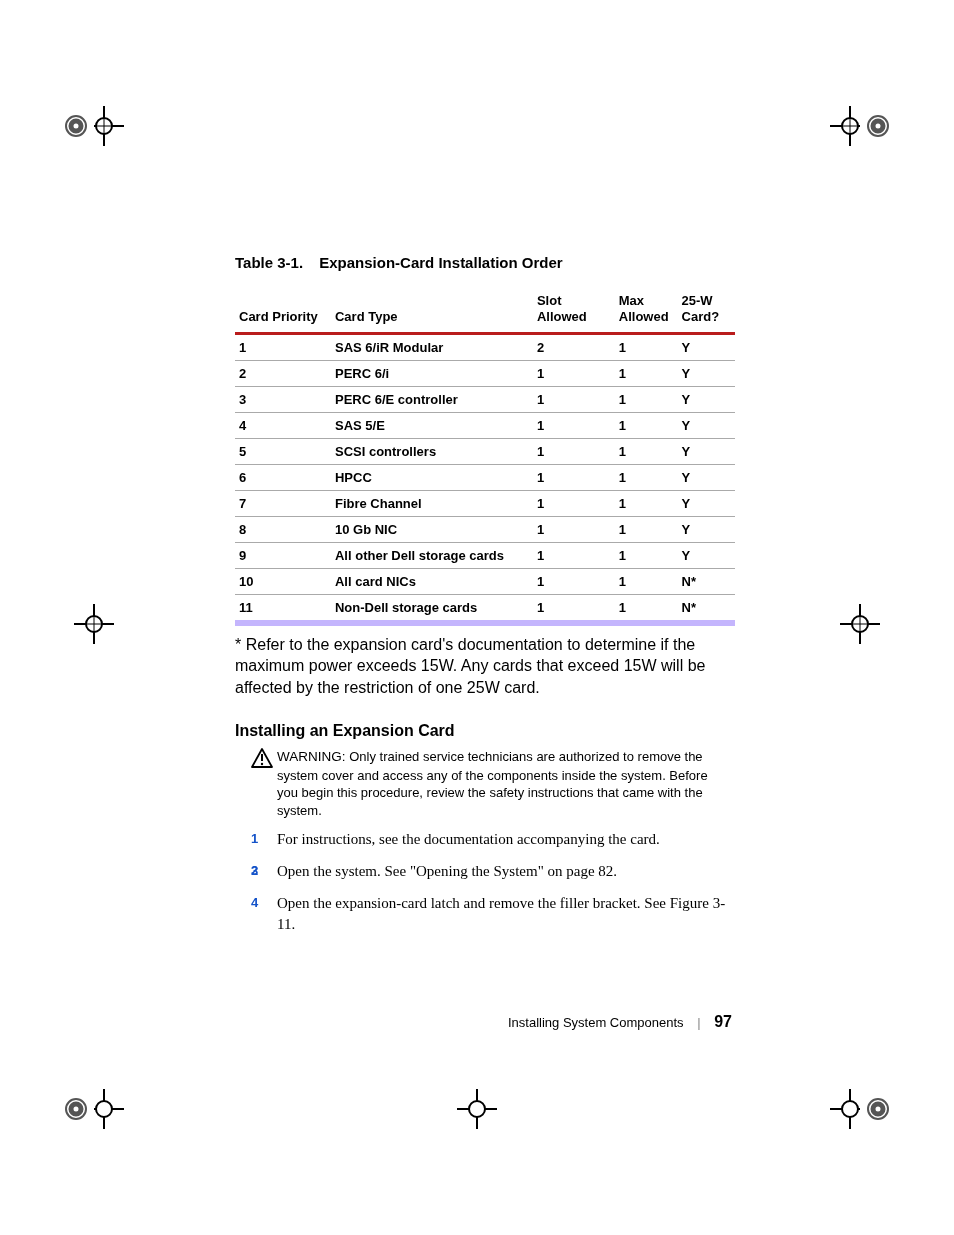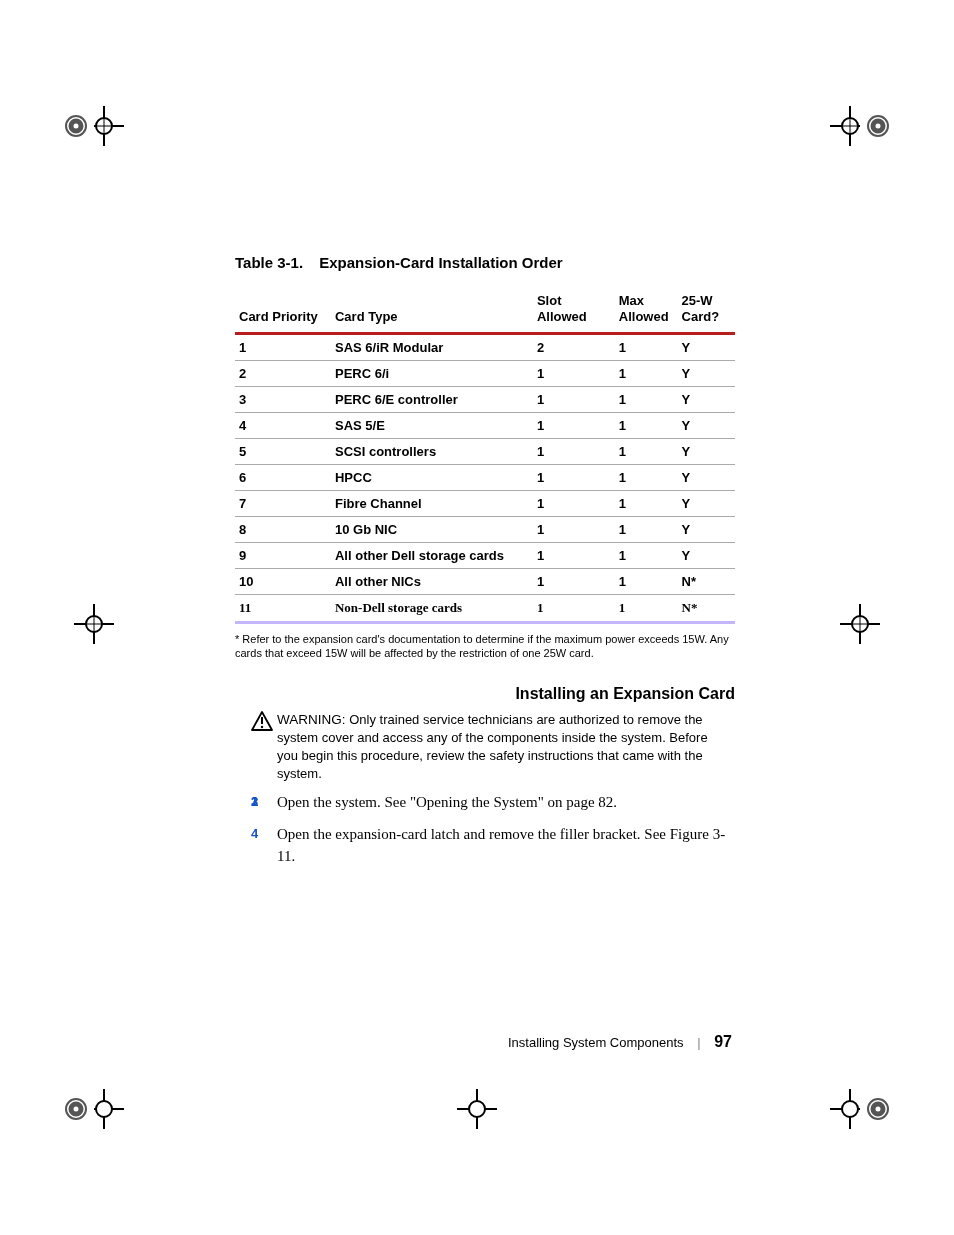--- a/index.html
+++ b/index.html
@@ -58,41 +58,40 @@
     padding: 4px 4px 6px 4px;
     border-bottom: 3px solid #b91c1c;
     vertical-align: bottom;
     line-height: 1.25;
   }
   table.t31 tbody td {
     padding: 5px 4px;
     border-bottom: 1px solid #aaa;
     font-weight: bold;
   }
-  table.t31 tbody tr:last-child td { border-bottom: 3px solid #c4b5fd; font-family: Liberation Serif, serif; }
+  table.t31 tbody tr:last-child td { border-bottom: 6px solid #c4b5fd; }
   .col-cp { width: 90px; }
   .col-ct { width: 200px; }
   .col-sp { width: 75px; }
   .col-ma { width: 55px; }
   .col-25 { width: 50px; }
 
   .footnote {
     font-family: Arial, Helvetica, sans-serif;
-    font-size: 11px;
+    font-size: 16px;
     line-height: 1.35;
     margin-top: 8px;
   }
 
   .h2 {
     font-family: Arial, Helvetica, sans-serif;
     font-size: 16px;
     font-weight: bold;
     margin-top: 24px;
     margin-bottom: 8px;
-    text-align: right;
   }
 
   .warn-block {
     display: flex;
     align-items: flex-start;
     margin-left: 16px;
     padding-right: 6px;
   }
   .warn-icon {
     flex: 0 0 auto;
@@ -127,21 +126,21 @@
     font-size: 13px;
     color: #1453c9;
   }
   ol.steps li .sub {
     display: block;
     margin-top: 6px;
   }
 
   .footer {
     position: absolute;
-    bottom: 184px;
+    bottom: 204px;
     right: 222px;
     font-family: Arial, Helvetica, sans-serif;
     font-size: 13px;
   }
   .footer .sep { margin: 0 10px; color: #888; }
   .footer .pageno { font-weight: bold; font-size: 16px; }
 </style>
 </head>
 <body>
 
@@ -279,21 +278,21 @@
         </tr>
         <tr>
           <td>9</td>
           <td>All other Dell storage cards</td>
           <td>1</td>
           <td>1</td>
           <td>Y</td>
         </tr>
         <tr>
           <td>10</td>
-          <td>All other NICs</td>
+          <td>All card NICs</td>
           <td>1</td>
           <td>1</td>
           <td>N*</td>
         </tr>
         <tr>
           <td>11</td>
           <td>Non-Dell storage cards</td>
           <td>1</td>
           <td>1</td>
           <td>N*</td>
@@ -312,21 +311,21 @@
         <line x1="11" y1="6" x2="11" y2="13" stroke="#000" stroke-width="2"></line>
         <circle cx="11" cy="16" r="1.2" fill="#000"></circle>
       </svg>
     </span>
     <span class="warn-text">
       <span class="warn-label">WARNING: </span><span>Only trained service technicians are authorized to remove the system cover and access any of the components inside the system. Before you begin this procedure, review the safety instructions that came with the system.</span>
     </span>
   </div>
 
   <ol class="steps" id="steps">
-      <li><span class="num">1</span></li>
+      <li><span class="num">1</span><span class="sub">For instructions, see the documentation accompanying the card.</span></li>
       <li><span class="num">2</span></li>
       <li><span class="num">3</span><span>Open the system. See "Opening the System" on page 82.</span></li>
       <li><span class="num">4</span><span>Open the expansion-card latch and remove the filler bracket. See Figure 3-11.</span></li>
     </ol>
 
 </div>
 
 <div class="footer">
   <span>Installing System Components</span>
   <span class="sep">|</span>

